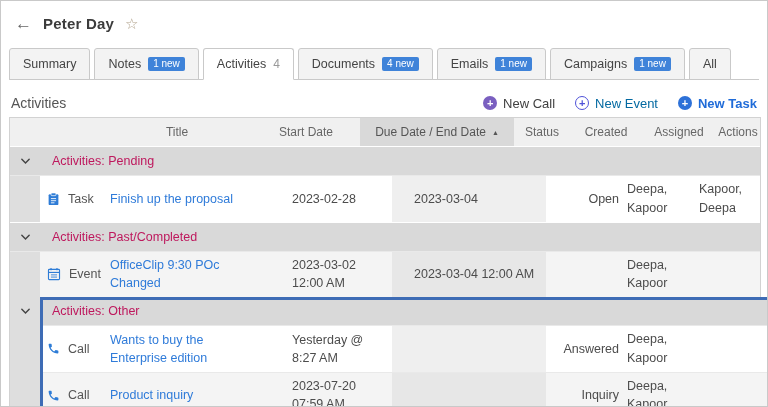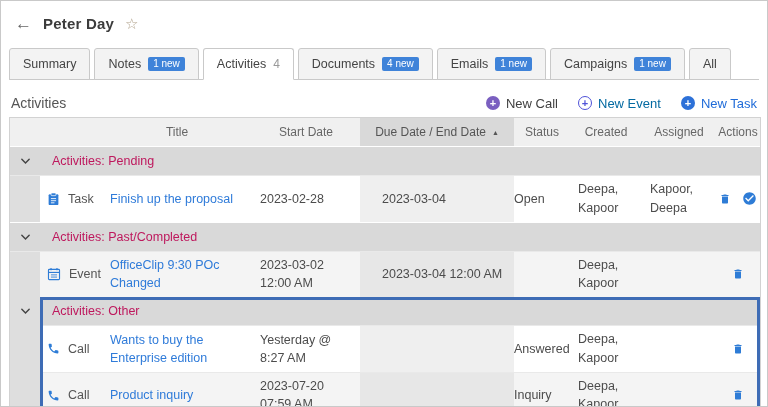--- a/index.html
+++ b/index.html
@@ -36,21 +36,21 @@
   .section-title{font-size:14px;color:#555;}
   .actions{display:flex;gap:20px;align-items:center;margin-right:2px;}
   .action{display:flex;align-items:center;gap:6px;cursor:pointer;font-size:13px;}
   .plus{width:14px;height:14px;border-radius:50%;display:flex;align-items:center;justify-content:center;
         font-size:11px;font-weight:700;line-height:1;box-sizing:border-box;}
   .plus.filled-purple{background:#7a5fc0;color:#fff;}
   .plus.outline-indigo{border:1.5px solid #4f52d8;color:#4f52d8;background:transparent;}
   .plus.filled-blue{background:#2d71d8;color:#fff;}
   .t-purple{color:#404040;}
   .t-indigo{color:#0369a1;}
-  .t-blue{color:#1f6bd8;}
+  .t-blue{color:#1f6bd8;font-weight:bold;}
 
   
   .tbl{width:752px;border:1px solid #d2d2d2;font-size:12.5px;box-sizing:border-box;background:#fff;}
   .trow{display:flex;align-items:stretch;}
   .cell{display:flex;align-items:center;box-sizing:border-box;}
   .c0{width:30px;flex:none;}
   .c1{width:62px;flex:none;}
   .c2{width:150px;flex:none;}
   .c3{width:108px;flex:none;}
   .c4{width:154px;flex:none;}
@@ -69,22 +69,22 @@
   .group-label{padding-left:12px;font-size:12.5px;color:#be185d;}
 
   .data-row{min-height:40px;background:#fff;border-top:1px solid #e9e9e9;}
   .data-row.alt{background:#f4f4f4;}
   .data-row .c0{background:#dedede;}
   .data-row .c4{background:#efefef;padding-left:22px;}
   .data-row.alt .c4{background:#e7e7e7;}
   .type-cell{padding-left:7px;gap:8px;color:#555;}
   .title-cell{padding:4px 8px;line-height:1.45;}
   .title-link{color:#2f7bd9;cursor:pointer;text-decoration:none;}
-  .start-cell{padding:4px 2px 4px 8px;line-height:1.45;}
-  .status-cell{justify-content:flex-start;text-align:center;}
+  .start-cell{padding:4px 2px 4px 8px;line-height:1.45;margin-left:32px;}
+  .status-cell{justify-content:flex-end;text-align:center;margin-left:17px;}
   .name-cell{padding:4px 2px 4px 8px;line-height:1.5;}
   .act-cell{justify-content:center;gap:11px;}
   .icon-btn{display:flex;align-items:center;cursor:pointer;line-height:0;}
 
   
   .hl-wrap{display:flex;position:relative;}
   .hl-gutter{width:30px;flex:none;background:#dedede;display:flex;justify-content:center;align-items:flex-start;}
   .hl-gutter .chev{height:28px;display:flex;align-items:center;}
   .hl-box{flex:1;position:relative;}
   .hl-box .group-row .full{flex:1;}

